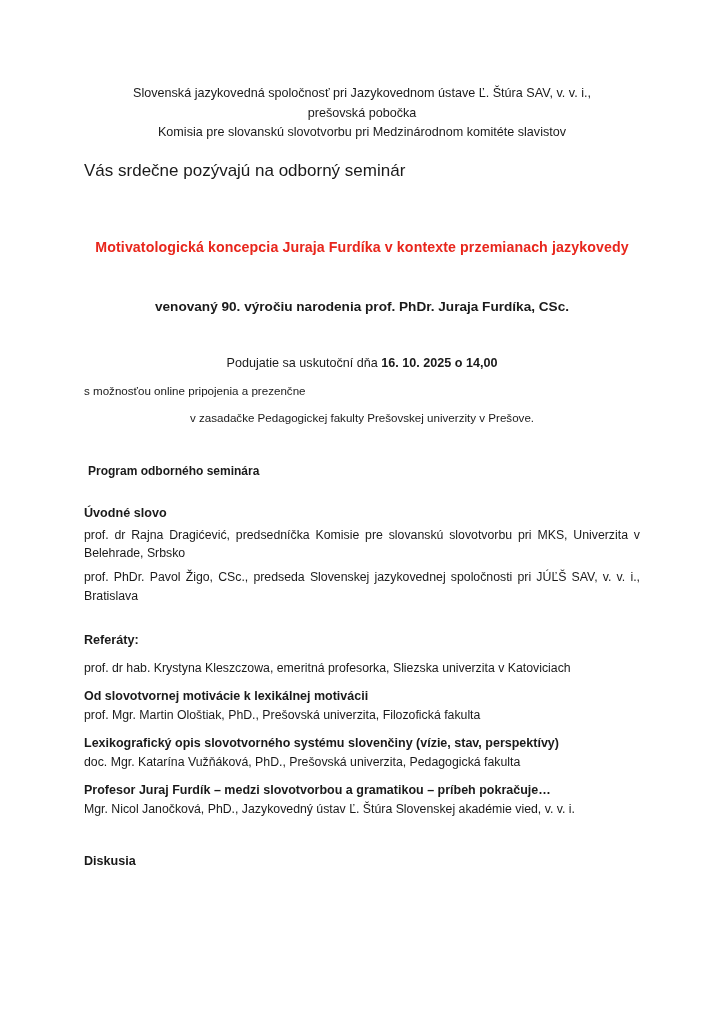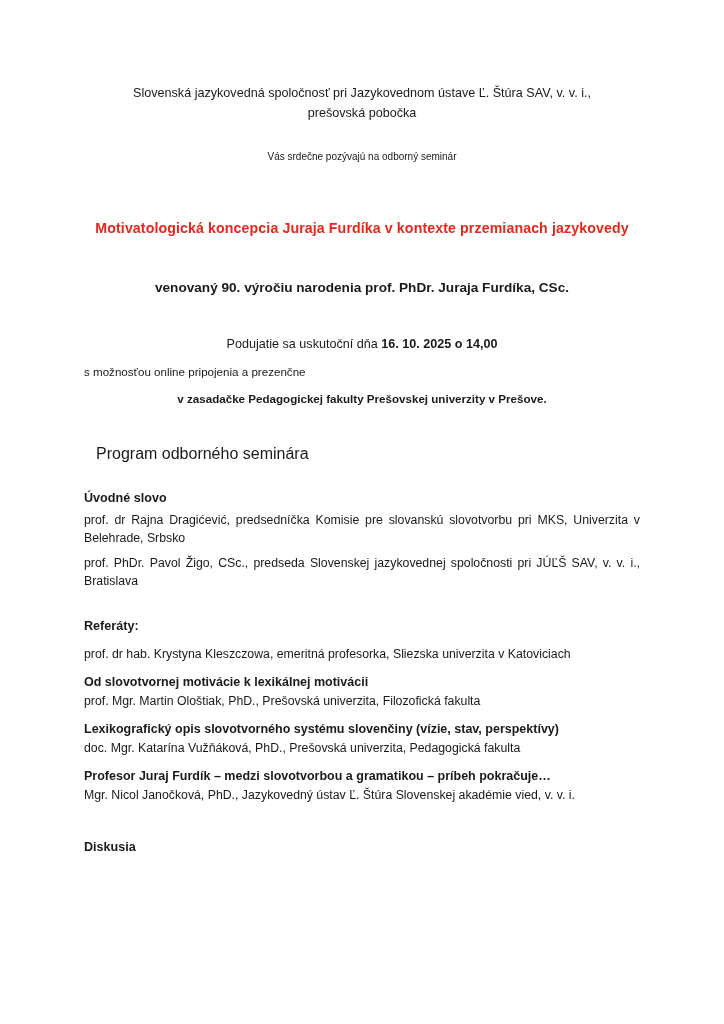--- a/index.html
+++ b/index.html
@@ -25,23 +25,22 @@
   .header-block {
     text-align: center;
     font-size: 12.6px;
     line-height: 1.55;
     color: #1a1a1a;
   }
   .header-block .line {
     display: block;
   }
   .invite {
-    text-align: center;
-    font-size: 10px;
-    margin-top: 28px;
+    font-size: 17px;
+    margin-top: 18px;
     color: #1a1a1a;
   }
   .title-main {
     text-align: center;
     color: #e8261c;
     font-weight: bold;
     font-size: 14.2px;
     margin-top: 58px;
     letter-spacing: 0.1px;
   }
@@ -61,26 +60,25 @@
     font-weight: bold;
   }
   .event-mode {
     font-size: 11.6px;
     margin-top: 14px;
   }
   .event-place {
     text-align: center;
     font-size: 11.6px;
     margin-top: 14px;
-    font-weight: bold;
   }
   .section-heading {
-    font-weight: normal;
-    font-size: 16px;
-    margin: 0 0 0 12px;
+    font-weight: bold;
+    font-size: 12px;
+    margin: 0 0 0 4px;
   }
   .sub-heading {
     font-weight: bold;
     font-size: 12.6px;
     margin: 0;
   }
   .person {
     font-size: 12.3px;
     line-height: 1.5;
     margin: 6px 0 0 0;
@@ -110,20 +108,21 @@
   }
 </style>
 </head>
 <body>
 
 <div class="page">
 
   <div class="header-block">
     <span class="line">Slovenská jazykovedná spoločnosť pri Jazykovednom ústave Ľ. Štúra SAV, v. v. i.,</span>
     <span class="line">prešovská pobočka</span>
+    <span class="line">Komisia pre slovanskú slovotvorbu pri Medzinárodnom komitéte slavistov</span>
   </div>
 
   <div class="invite">Vás srdečne pozývajú na odborný seminár</div>
 
   <div class="title-main">Motivatologická koncepcia Juraja Furdíka v kontexte przemianach jazykovedy</div>
 
   <div class="subtitle">venovaný 90. výročiu narodenia prof. PhDr. Juraja Furdíka, CSc.</div>
 
   <div class="event-when">
     <span>Podujatie sa uskutoční dňa </span><b>16. 10. 2025 o 14,00</b>

